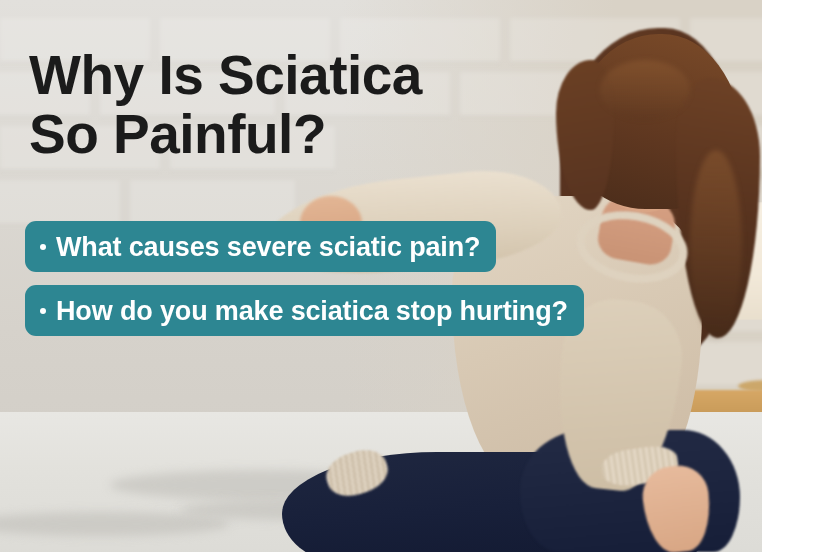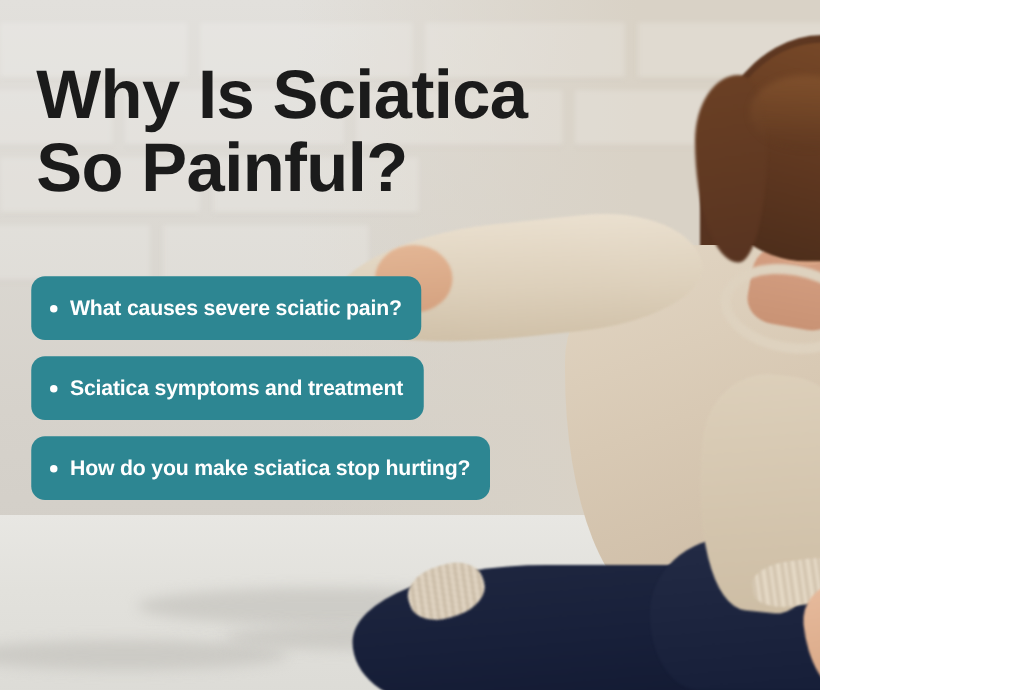--- a/index.html
+++ b/index.html
@@ -6,21 +6,21 @@
     margin: 0;
     padding: 0;
     background: #ffffff;
   }
   body {
     font-family: "Liberation Sans", sans-serif;
   }
 
   #canvas {
     position: relative;
-    width: 656px;
+    width: 762px;
     height: 552px;
     overflow: hidden;
     background: #eab308;
   }
 
   
   .photo {
     position: absolute;
     inset: 0;
     overflow: hidden;
@@ -344,21 +344,21 @@
   }
   .bullet-bar {
     display: inline-flex;
     align-items: center;
     background: #2d8692;
     color: #ffffff;
     border-radius: 11px;
     height: 51px;
     padding: 0 16px 0 15px;
     margin-bottom: 13px;
-    font-size: 17px;
+    font-size: 27px;
     font-weight: 700;
     letter-spacing: -0.15px;
     box-sizing: border-box;
     white-space: nowrap;
   }
   .bullet-row { display: block; line-height: 0; }
   .dot {
     display: inline-block;
     width: 6px;
     height: 6px;
@@ -457,26 +457,20 @@
 
   <div class="bullets">
 
     <div class="bullet-row">
       <div class="bullet-bar">
         <span class="dot"></span>
         <span>What causes severe sciatic pain?</span>
       </div>
     </div>
 
-    <div class="bullet-row">
-      <div class="bullet-bar">
-        <span class="dot"></span>
-        <span>Sciatica symptoms and treatment</span>
-      </div>
-    </div>
 
 
     <div class="bullet-row">
       <div class="bullet-bar">
         <span class="dot"></span>
         <span>How do you make sciatica stop hurting?</span>
       </div>
     </div>
 
   </div>

